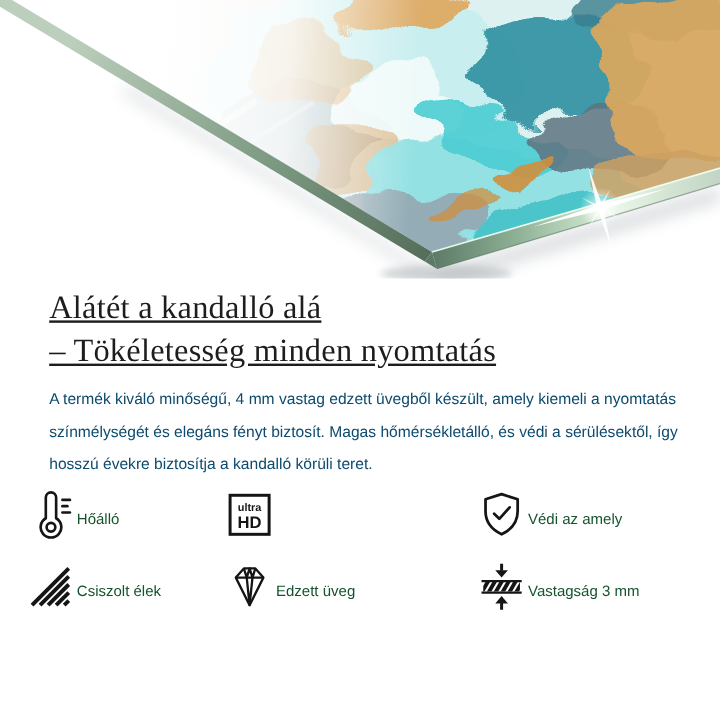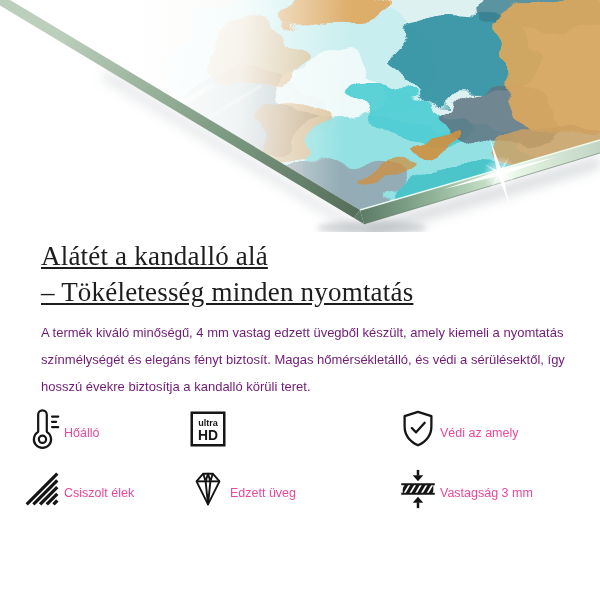--- a/index.html
+++ b/index.html
@@ -10,29 +10,29 @@
   }
   .hero { width:600px; height:232px; overflow:hidden; }
   .title {
     margin:6px 0 0 41px; font-family:"Liberation Serif","DejaVu Serif",serif;
     font-weight:400; font-size:27px; line-height:36px; color:#1d1d1d;
     letter-spacing:0.2px;
   }
   .t-line { display:block;text-decoration:underline; }
   .desc {
     margin:9px 20px 0 41px; max-width:540px;
-    font-size:13px; line-height:27px; color:#701a75;
+    font-size:13px; line-height:27px; color:#0c4a6e;
   }
   .features {
     display:grid; grid-template-columns:166px 210px 184px;
     padding:0 20px; margin-top:7px; row-gap:16px;
   }
   .feature { display:flex; align-items:center; }
   .f-icon { width:44px; height:44px; display:flex; align-items:center; justify-content:center; }
-  .f-label { margin-top:8px; font-size:12.5px; color:#ec4899; text-align:center; white-space:nowrap; }
+  .f-label { margin-top:8px; font-size:12.5px; color:#14532d; text-align:center; white-space:nowrap; }
 </style>
 </head>
 <body>
 
 <div class="page">
 
   <div class="hero">
     <svg width="600" height="232" viewBox="0 0 600 232">
       <defs>
         <clipPath id="glassClip">

